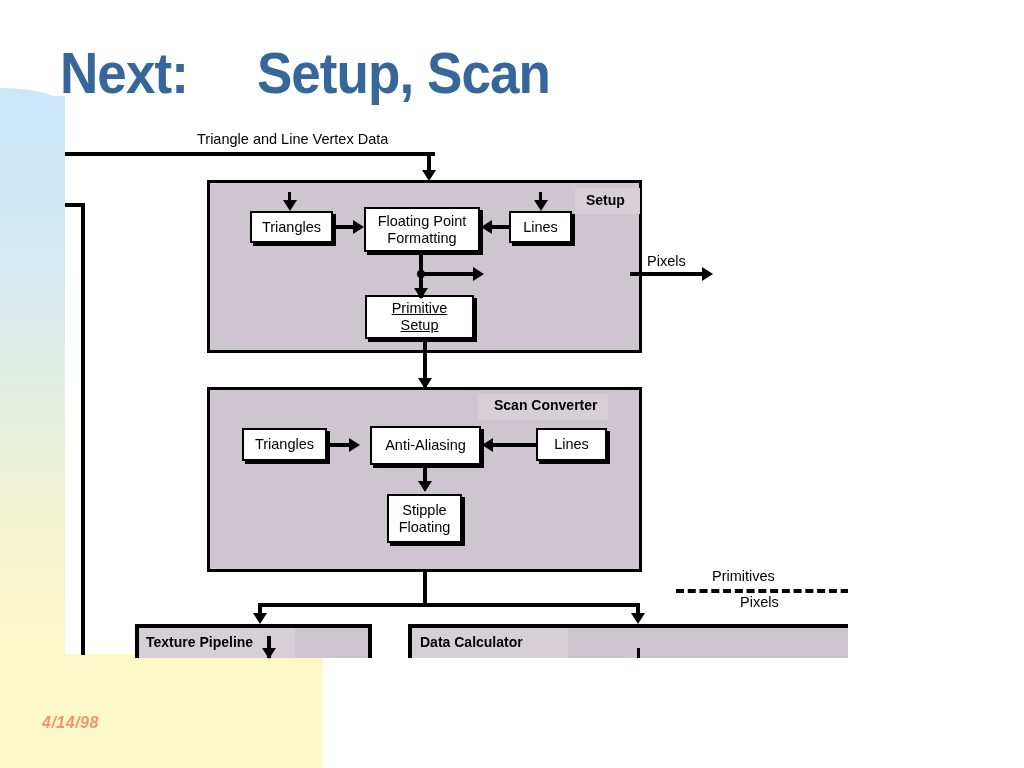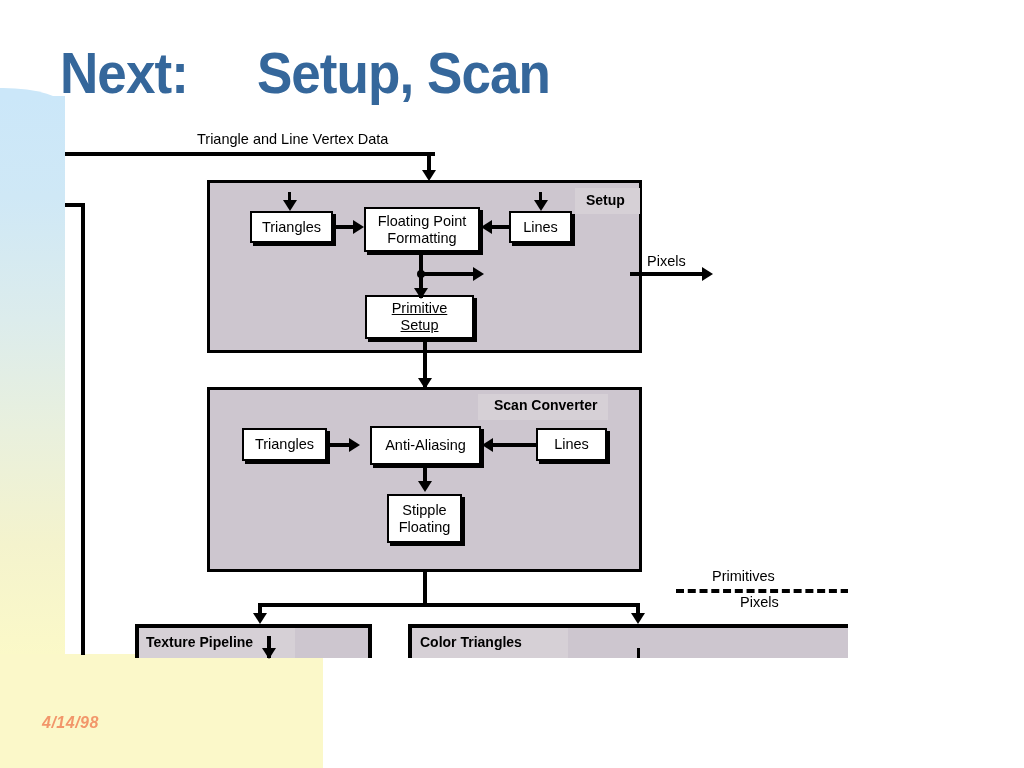--- a/index.html
+++ b/index.html
@@ -304,21 +304,21 @@
     <div class="bottom-box" style="left:135px; top:624px; width:237px; height:34px;">
       <div class="shade-panel" style="left:0px; top:0px; width:156px; height:34px;"></div>
     </div>
     <div class="bottom-box-label" style="left:146px; top:634px;">Texture Pipeline</div>
     <div class="vline" style="left:267px; top:636px; height:22px;"></div>
     <div class="arrow-down" style="left:262px; top:648px;"></div>
 
     <div class="bottom-box" style="left:408px; top:624px; width:469px; height:34px;">
       <div class="shade-panel" style="left:0px; top:0px; width:156px; height:34px;"></div>
     </div>
-    <div class="bottom-box-label" style="left:420px; top:634px;">Color Triangles</div>
+    <div class="bottom-box-label" style="left:420px; top:634px;">Data Calculator</div>
     <div class="vline thin" style="left:637px; top:648px; height:10px;"></div>
 
   </div>
 
   <div class="footer-date">4/14/98</div>
   <div class="footer-page">20</div>
 
 </div>
 
 </body></html>

